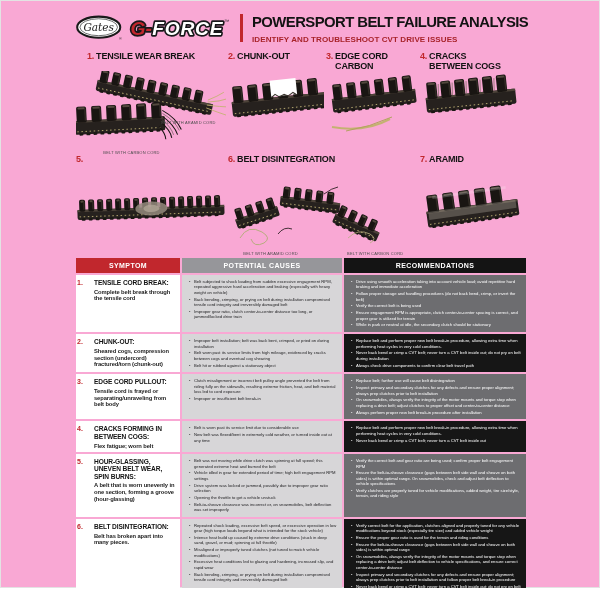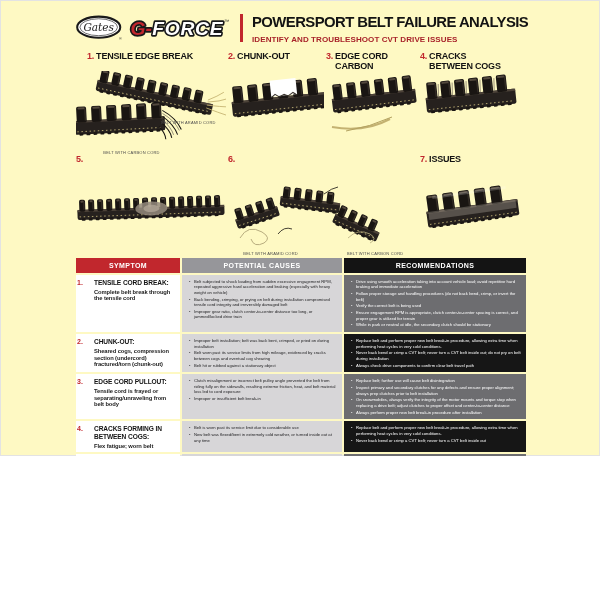--- a/index.html
+++ b/index.html
@@ -1,17 +1,17 @@
 <!DOCTYPE html>
 <html><head>
 <meta charset="utf-8">
 <style>
   html,body{margin:0;padding:0;background:#fff;}
   body{width:600px;height:600px;font-family:"Liberation Sans",sans-serif;-webkit-font-smoothing:antialiased;}
-  .poster{position:relative;width:600px;height:456px;background:#fef9c3;overflow:hidden;box-shadow:inset 0 0 0 1px #e3e3e3;}
+  .poster{position:relative;width:600px;height:588px;background:#f9a8d4;overflow:hidden;box-shadow:inset 0 0 0 1px #e3e3e3;}
   .inner{margin:0 76px;width:448px;}
 
   
   .hdr{display:flex;align-items:center;padding-top:9px;height:38px;}
   .hdr .logos{display:flex;align-items:center;gap:5px;}
   .hdr-divider{width:3px;height:28px;background:#c1272d;margin:0 9px 0 10px;flex:none;}
   .titles{display:flex;flex-direction:column;justify-content:center;}
   .page-title{font-size:15.5px;font-weight:bold;color:#131313;letter-spacing:-0.6px;white-space:nowrap;transform:scaleX(.96);transform-origin:left center;}
   .page-subtitle{font-size:8px;font-weight:bold;color:#a8232a;letter-spacing:0.1px;margin-top:4px;}
 
@@ -85,21 +85,21 @@
       <div class="titles">
         <div class="page-title">POWERSPORT BELT FAILURE ANALYSIS</div>
         <div class="page-subtitle">IDENTIFY AND TROUBLESHOOT CVT DRIVE ISSUES</div>
       </div>
     </header>
 
     <div class="fig-row fr1">
       <div class="fig-cell">
         <div class="fig-label" style="padding-left:11px">
           <span class="fig-num">1.</span>
-          <span>TENSILE EDGE BREAK</span>
+          <span>TENSILE WEAR BREAK</span>
         </div>
         <div class="fig-art">
           <svg width="150" height="78" viewBox="0 0 150 78">
               <g transform="translate(24,-2) rotate(12)">
                 <rect x="0" y="11" width="118" height="11" rx="2" fill="#26211e"></rect>
                 <rect x="0" y="11" width="118" height="2.2" fill="#4d4339"></rect>
                 <rect x="2" y="0" width="8" height="13" rx="1.8" fill="#191512"></rect>
                 <rect x="3.3" y="0.8" width="5.4" height="2" rx="1" fill="#53493e"></rect>
                 <rect x="8" y="2" width="1.4" height="9" fill="#362f28" opacity="0.85"></rect>
                 <rect x="14" y="0" width="8" height="13" rx="1.8" fill="#191512"></rect>
@@ -429,20 +429,21 @@
                 <rect x="137" y="18.6" width="4" height="2.4" rx="1" fill="#1a1613"></rect>
                 <ellipse cx="74" cy="11" rx="16" ry="7" fill="#94897c" opacity="0.85"></ellipse>
                 <ellipse cx="74" cy="11" rx="8" ry="3.6" fill="#b5aa9a" opacity="0.7"></ellipse>
               </g>
             </svg>
         </div>
       </div>
       <div class="fig-cell">
         <div class="fig-label">
           <span class="fig-num">6.</span>
+          <span>BELT DISINTEGRATION</span>
         </div>
         <div class="fig-art">
           <svg width="168" height="62" viewBox="0 0 168 62">
               <g transform="translate(4,26) rotate(-18)">
                 <rect x="0" y="10" width="44" height="10" rx="2" fill="#26211e"></rect>
                 <rect x="0" y="10" width="44" height="2.2" fill="#4d4339"></rect>
                 <rect x="2" y="0" width="7" height="12" rx="1.8" fill="#191512"></rect>
                 <rect x="3.3" y="0.8" width="4.4" height="2" rx="1" fill="#53493e"></rect>
                 <rect x="7" y="2" width="1.4" height="8" fill="#362f28" opacity="0.85"></rect>
                 <rect x="13" y="0" width="7" height="12" rx="1.8" fill="#191512"></rect>
@@ -517,21 +518,21 @@
               <path d="M50,50 q6,-8 14,-5" stroke="#15120f" stroke-width="0.8" fill="none"></path>
               <path d="M96,10 q8,-6 14,-7" stroke="#15120f" stroke-width="0.8" fill="none"></path>
             </svg>
           <span class="cap" style="left:8%;top:95%">BELT WITH ARAMID CORD</span>
           <span class="cap" style="left:62%;top:95%">BELT WITH CARBON CORD</span>
         </div>
       </div>
       <div class="fig-cell">
         <div class="fig-label">
           <span class="fig-num">7.</span>
-          <span>ISSUES</span>
+          <span>ARAMID</span>
         </div>
         <div class="fig-art">
           <svg width="100" height="68" viewBox="0 0 100 68">
               <g transform="translate(4,12) rotate(-8)">
                 <rect x="0" y="16" width="92" height="16" rx="2" fill="#26211e"></rect>
                 <rect x="0" y="16" width="92" height="2.2" fill="#4d4339"></rect>
                 <rect x="2" y="0" width="11" height="18" rx="1.8" fill="#191512"></rect>
                 <rect x="3.3" y="0.8" width="8.4" height="2" rx="1" fill="#53493e"></rect>
                 <rect x="11" y="2" width="1.4" height="14" fill="#362f28" opacity="0.85"></rect>
                 <rect x="18" y="0" width="11" height="18" rx="1.8" fill="#191512"></rect>

